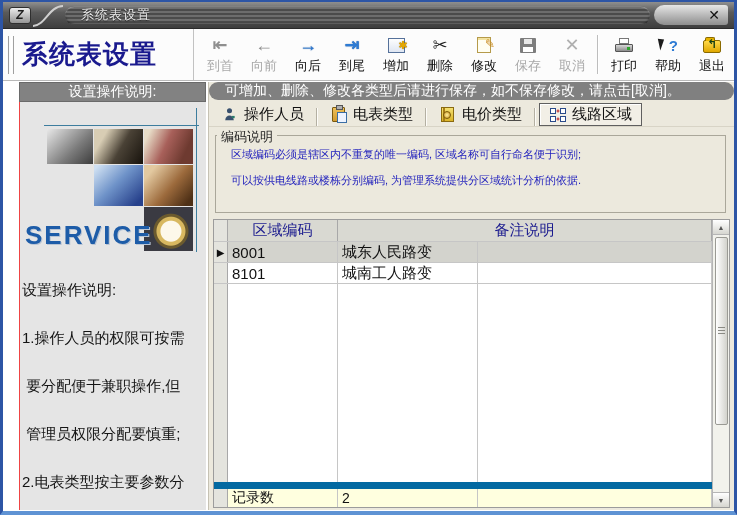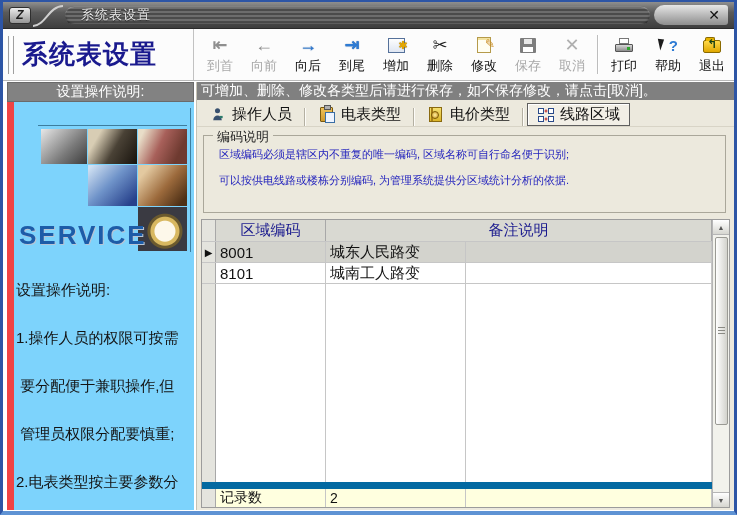--- a/index.html
+++ b/index.html
@@ -52,54 +52,54 @@
   .icon-print .paper{position:absolute;top:0;left:4px;width:10px;height:6px;background:#fff;border:1px solid #777;}
   .icon-print .body{position:absolute;bottom:0;left:0;width:18px;height:8px;background:linear-gradient(#d8d8d8,#8c8c8c);border:1px solid #555;border-radius:1px;}
   .icon-print .led{position:absolute;bottom:2px;right:3px;width:3px;height:3px;background:#2fa52f;}
   .icon-help{position:relative;width:20px;height:18px;}
   .icon-help .cursor{position:absolute;left:1px;top:2px;width:0;height:0;border-left:6px solid #1c1c1c;border-bottom:10px solid transparent;border-top:2px solid transparent;transform:rotate(-12deg);}
   .icon-help .q{position:absolute;right:0px;top:-1px;color:#2d7bd4;font-weight:bold;font-size:15px;}
   .icon-exit{width:18px;height:13px;background:linear-gradient(#ffd94a,#e0a800);border:1px solid #8a6a00;border-radius:2px;position:relative;margin-top:3px;}
   .icon-exit:before{content:"";position:absolute;top:-4px;left:1px;width:8px;height:3px;background:#e8b400;border:1px solid #8a6a00;border-bottom:none;border-radius:2px 2px 0 0;}
   .icon-exit .arrow{position:absolute;left:3px;top:-3px;color:#143d14;font-size:12px;font-weight:bold;line-height:12px;}
   
-  .main{flex:1;display:flex;background:#fff;padding:1px 0 1px 4px;gap:2px;overflow:hidden;}
+  .main{flex:1;display:flex;background:#fff;padding:1px 0 1px 4px;gap:2px;overflow:hidden;margin-left:12px;}
   
   .sidebar{flex:0 0 187px;display:flex;flex-direction:column;overflow:hidden;}
   .sidebar-header{flex:0 0 19px;background:#828282;color:#fff;font-size:14px;display:flex;align-items:center;justify-content:center;border:1px solid #6a6a6a;}
-  .sidebar-body{flex:1;background:#7dd3fc;position:relative;overflow:hidden;border-left:7px solid #ef4444;}
+  .sidebar-body{flex:1;background:#e5e5e5;position:relative;overflow:hidden;border-left:1px solid #ef4444;}
   .decor-v{position:absolute;left:176px;top:6px;width:1px;height:144px;background:#3d7d9e;}
   .decor-h{position:absolute;left:24px;top:23px;right:7px;height:1px;background:#3d7d9e;}
   .ph{position:absolute;}
   .img-tools{left:27px;top:27px;width:46px;height:35px;background:linear-gradient(135deg,#e8e8e8,#7a7a7a 60%,#3c3c3c);}
   .img-pen{left:74px;top:27px;width:49px;height:35px;background:linear-gradient(120deg,#d8cdb4 20%,#4a4236 55%,#17120c);}
   .img-straps{left:124px;top:27px;width:49px;height:35px;background:linear-gradient(115deg,#e8ddc8 10%,#a8605a 45%,#6e3a30 80%);}
   .img-keyboard{left:74px;top:63px;width:49px;height:41px;background:linear-gradient(135deg,#cfe0f2 5%,#6f93c9 45%,#27418c 90%);}
   .img-hand{left:124px;top:63px;width:49px;height:41px;background:linear-gradient(130deg,#e3c9a0 15%,#9c6a3c 55%,#4e3016 90%);}
   .img-watch{left:124px;top:105px;width:49px;height:44px;background:
     radial-gradient(circle at 55% 55%, #fdf8ea 0 10px, #d8b860 11px 14px, #6b5a2e 15px 17px, #3a3a42 18px);}
   .service{position:absolute;left:5px;top:118px;font-size:26px;font-weight:bold;color:#1d5ca8;letter-spacing:2px;text-shadow:1px 1px 0 #b8c4d4;}
   .instructions{position:absolute;left:2px;top:148px;right:0;font-size:15px;line-height:16px;color:#141414;white-space:pre;overflow:hidden;}
   
   .content{flex:1;display:flex;flex-direction:column;background:#ece9dd;overflow:hidden;border-left:1px solid #c6c2b4;}
-  .notice{flex:0 0 18px;background:#808080;color:#fff;font-size:14px;display:flex;align-items:center;padding-left:4px;white-space:nowrap;overflow:hidden;}
+  .notice{flex:0 0 18px;background:#808080;color:#fff;font-size:14px;display:flex;align-items:center;padding-left:16px;white-space:nowrap;overflow:hidden;border-radius:9px;}
   .tabs{flex:0 0 27px;display:flex;align-items:flex-end;padding-left:3px;border-bottom:1px solid #d8d4c6;}
   .tab{height:23px;display:flex;align-items:center;gap:6px;padding:0 9px;font-size:15px;color:#111;cursor:default;}
   .tab.active{border:1px solid #5f5f5f;background:#f2efe6;box-shadow:inset 1px 1px 0 #fff;}
   .tabsep{width:2px;height:18px;border-left:1px solid #b4b0a2;border-right:1px solid #fdfcf8;margin:0 3px;}
   .tabicon{width:17px;height:17px;display:flex;align-items:center;justify-content:center;position:relative;}
   .icon-clipboard{width:13px;height:15px;background:linear-gradient(#f0c25a,#d09a2e);border:1px solid #7a5a10;border-radius:1px;position:relative;}
   .icon-clipboard:before{content:"";position:absolute;top:-3px;left:3px;width:5px;height:3px;background:#b0b0b0;border:1px solid #555;}
   .icon-clipboard:after{content:"";position:absolute;right:-3px;bottom:-2px;width:8px;height:9px;background:#eef4ff;border:1px solid #3a6ea5;}
   .icon-book{width:13px;height:15px;background:linear-gradient(#f5e070,#dab428);border:1px solid #8a6a10;position:relative;}
   .icon-book:before{content:"";position:absolute;left:1px;top:0;bottom:0;width:2px;background:#a87f18;}
   .icon-book:after{content:"";position:absolute;right:2px;bottom:2px;width:6px;height:6px;border-radius:50%;background:radial-gradient(#fff0a0,#c89018);border:1px solid #7a5a08;}
   
   .groupbox{position:relative;flex:0 0 78px;margin:8px 8px 4px 6px;border:1px solid #aaa79a;}
-  .groupbox-title{position:absolute;top:-8px;left:9px;background:#ece9dd;padding:0 4px;font-size:13px;color:#222;}
+  .groupbox-title{position:absolute;top:-8px;left:1px;background:#ece9dd;padding:0 4px;font-size:13px;color:#222;}
   .gline{color:#2323bd;font-size:11px;margin:11px 0 0 15px;white-space:nowrap;overflow:hidden;}
   .gline + .gline{margin-top:11px;}
   
   .grid-wrap{flex:1;display:flex;margin:2px 4px 2px 4px;border:1px solid #9c9c9c;background:#fff;overflow:hidden;}
   .grid{flex:1;display:flex;flex-direction:column;overflow:hidden;}
   .grow{display:flex;flex:0 0 21px;border-bottom:1px solid #c6c6c6;background:#fff;}
   .grow.header{flex:0 0 22px;background:#d9d9d2;}
   .grow.header .gcell{justify-content:center;color:#1a1a8e;border-right:1px solid #a8a8a8;}
   .gcell{display:flex;align-items:center;padding:0 4px;font-size:15px;color:#111;border-right:1px solid #c6c6c6;overflow:hidden;white-space:nowrap;}
   .ind{flex:0 0 14px;background:#e4e4de;border-right:1px solid #a8a8a8;justify-content:center;padding:0;font-size:10px;color:#111;}

